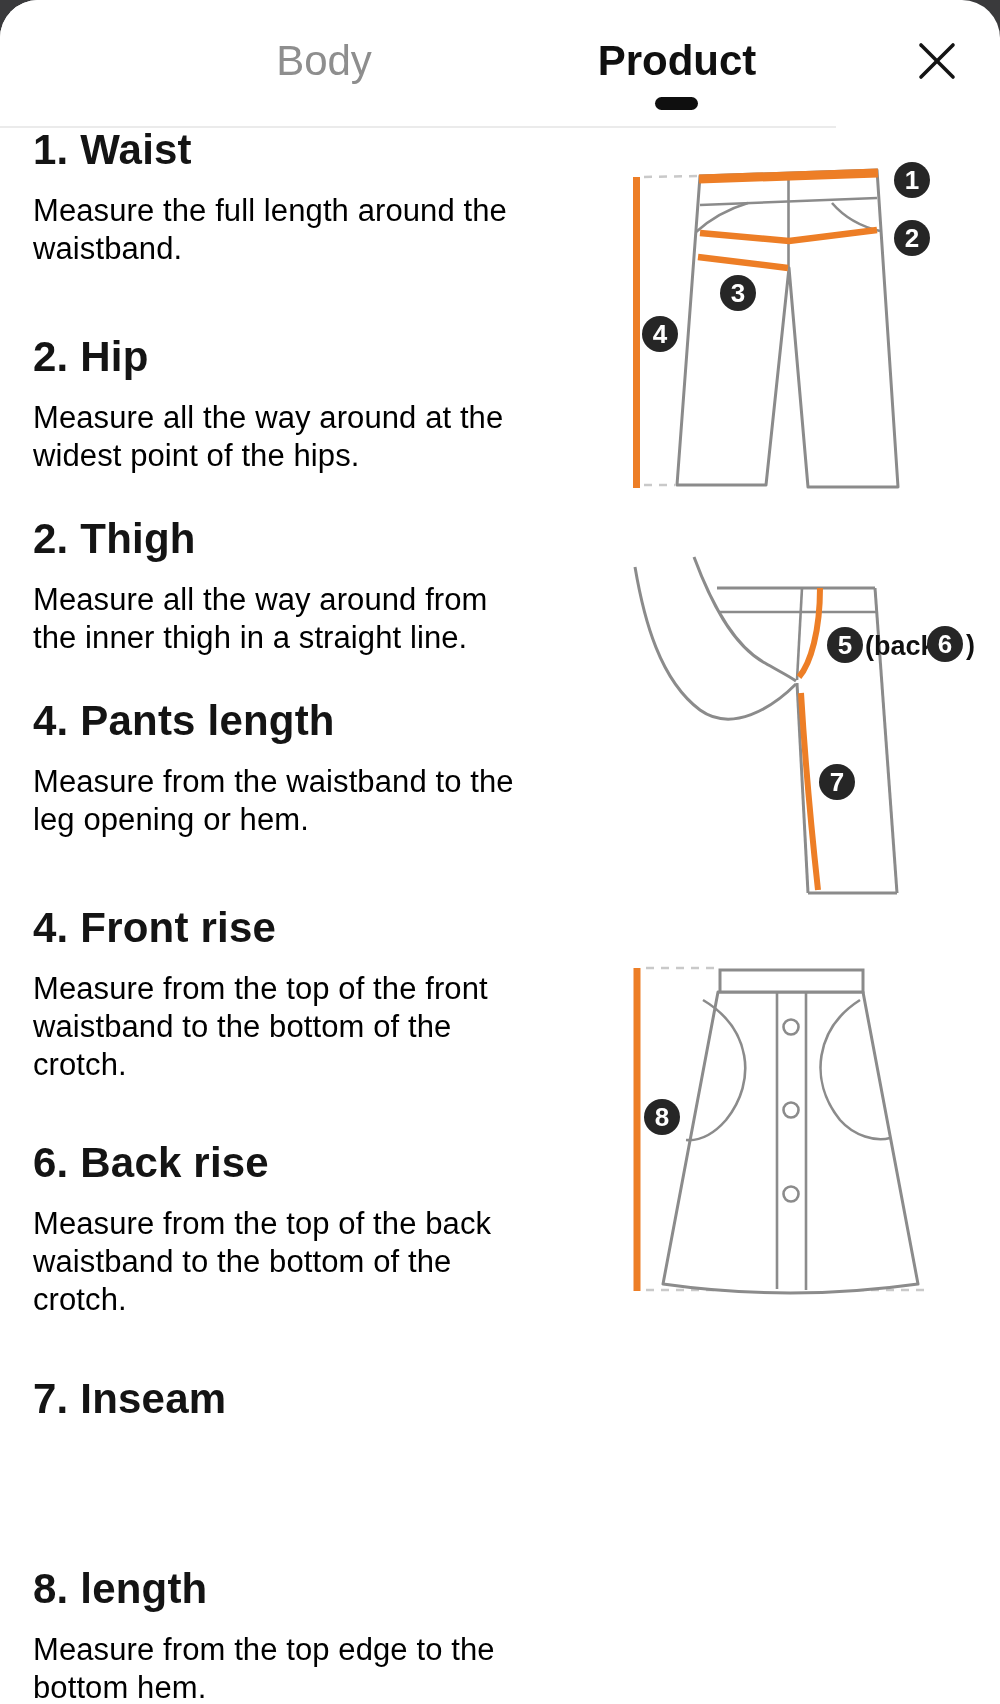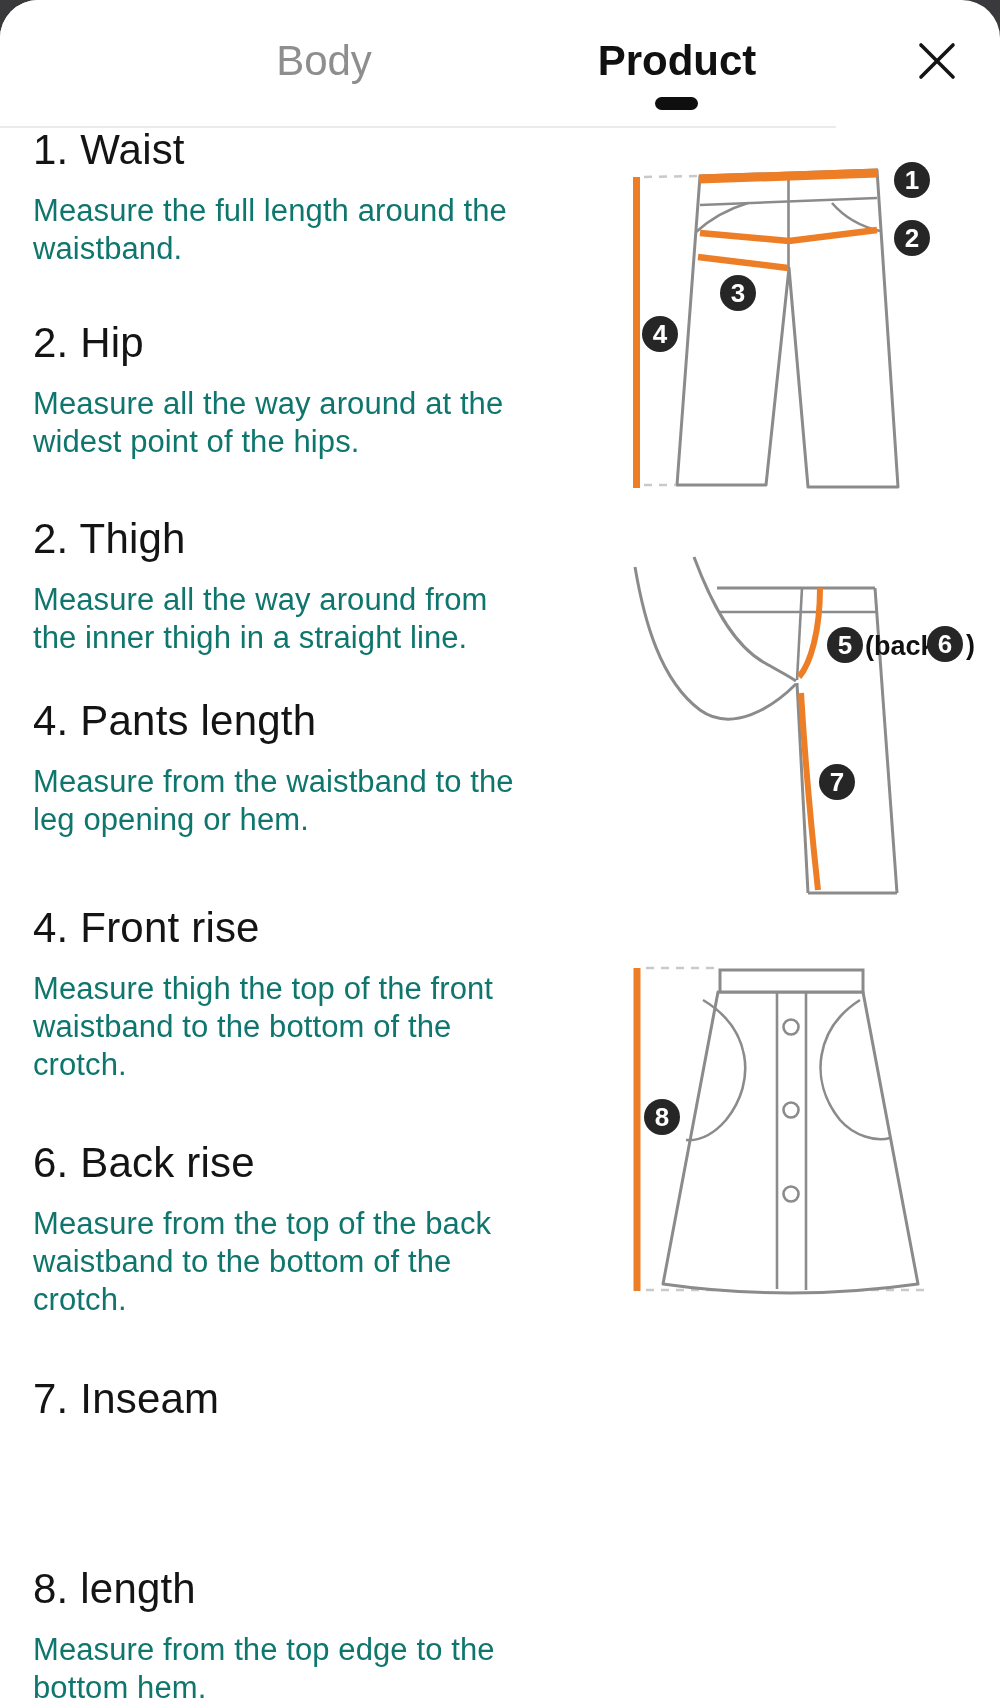--- a/index.html
+++ b/index.html
@@ -27,26 +27,26 @@
     position:absolute;left:655px;top:97px;width:43px;height:13px;
     border-radius:7px;background:#0f0f0f;
   }
   .close-btn{
     position:absolute;left:912px;top:36px;width:50px;height:50px;
     display:flex;align-items:center;justify-content:center;cursor:pointer;
     background:transparent;border:none;padding:0;
   }
   .section{position:absolute;left:33px;width:522px;}
   .section h3{
-    margin:0;font-size:42px;line-height:50px;font-weight:400;color:#141414;
+    margin:0;font-size:42px;line-height:50px;font-weight:700;color:#141414;
     letter-spacing:0.2px;
   }
   .section p{
     margin:17px 0 0 0;font-size:31px;line-height:38px;font-weight:400;
-    color:#0f766e;white-space:pre-line;letter-spacing:0.1px;
+    color:#000000;white-space:pre-line;letter-spacing:0.1px;
   }
   .diagram{position:absolute;}
   .d1{left:618px;top:158px;}
   .d2{left:618px;top:543px;}
   .d3{left:618px;top:948px;}
   .marker-num{
     fill:#ffffff;font-size:26px;font-weight:700;
     font-family:"Liberation Sans","DejaVu Sans",sans-serif;
   }
   .back-label{
@@ -69,38 +69,38 @@
         <line x1="38" y1="6" x2="6" y2="38" stroke="#141414" stroke-width="3.6" stroke-linecap="round"></line>
       </svg>
     </button>
   </div>
 
   <div class="section" style="top:125px">
     <h3>1. Waist</h3>
     <p>Measure the full length around the
 waistband.</p>
   </div>
-  <div class="section" style="top:318px">
+  <div class="section" style="top:332px">
     <h3>2. Hip</h3>
     <p>Measure all the way around at the
 widest point of the hips.</p>
   </div>
   <div class="section" style="top:514px">
     <h3>2. Thigh</h3>
     <p>Measure all the way around from
 the inner thigh in a straight line.</p>
   </div>
   <div class="section" style="top:696px">
     <h3>4. Pants length</h3>
     <p>Measure from the waistband to the
 leg opening or hem.</p>
   </div>
   <div class="section" style="top:903px">
     <h3>4. Front rise</h3>
-    <p>Measure thigh the top of the front
+    <p>Measure from the top of the front
 waistband to the bottom of the
 crotch.</p>
   </div>
   <div class="section" style="top:1138px">
     <h3>6. Back rise</h3>
     <p>Measure from the top of the back
 waistband to the bottom of the
 crotch.</p>
   </div>
   <div class="section" style="top:1374px">

